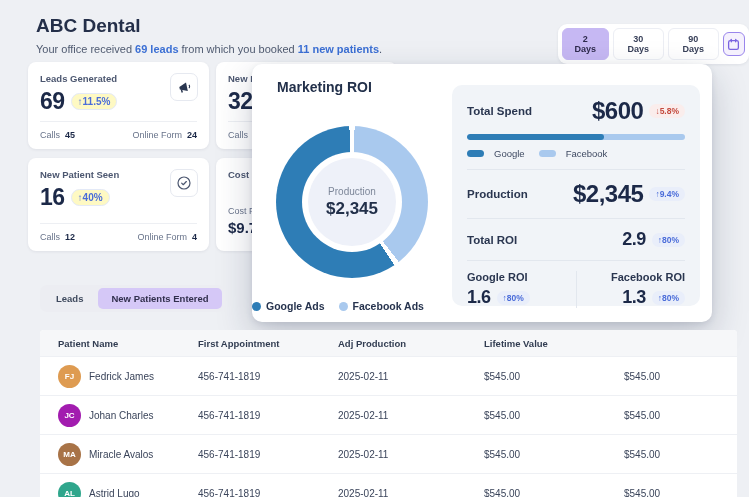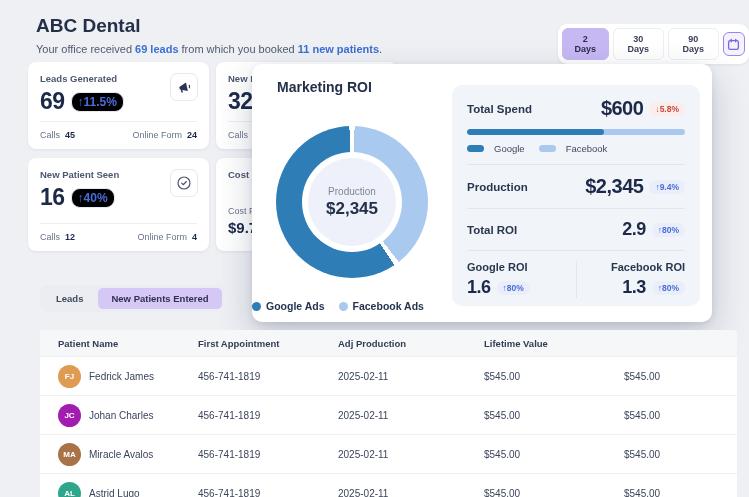--- a/index.html
+++ b/index.html
@@ -36,21 +36,21 @@
   
   .card {
     background:#fff; border-radius:8px;
     box-shadow:0 1px 3px rgba(25,35,60,.07);
     padding:11px 12px;
   }
   .card-title { font-size:9.5px; font-weight:600; color:#4c5770; }
   .card-value-row { display:flex; align-items:center; gap:6px; margin-top:4px; }
   .card-value { font-size:23px; font-weight:800; color:#1c2948; letter-spacing:-0.5px; }
   .badge-up {
-    font-size:12px; font-weight:700; color:#4a6cd9; background:#000000;
+    font-size:10px; font-weight:700; color:#4a6cd9; background:#fef9c3;
     border:1px solid #e3e9f7; border-radius:9px; padding:2px 6px; white-space:nowrap;
   }
   .icon-box {
     position:absolute; top:11px; right:11px; width:28px; height:28px;
     border:1px solid #e6e9f0; border-radius:7px;
     display:flex; align-items:center; justify-content:center; background:#fff;
   }
   .card-stats {
     position:absolute; left:12px; right:12px; bottom:9px;
     display:flex; justify-content:space-between;
@@ -82,21 +82,21 @@
   .legend-item { display:flex; align-items:center; gap:5px; }
   .dot { width:9px; height:9px; border-radius:50%; }
 
   .stats-panel {
     position:absolute; left:200px; top:21px; width:248px; height:221px;
     background:#f1f4f8; border-radius:10px; padding:12px 15px;
   }
   .stat-row { display:flex; align-items:center; justify-content:space-between; }
   .stat-label { font-size:11.5px; font-weight:700; color:#2a3650; }
   .stat-val-group { display:flex; align-items:center; gap:6px; }
-  .stat-value-xl { font-size:20px; font-weight:800; color:#1c2948; letter-spacing:-0.5px; }
+  .stat-value-xl { font-size:24px; font-weight:800; color:#1c2948; letter-spacing:-0.5px; }
   .stat-value-lg { font-size:18px; font-weight:800; color:#1c2948; letter-spacing:-0.5px; }
   .pill-badge { font-size:8.5px; font-weight:700; border-radius:9px; padding:2px 6px; white-space:nowrap; }
   .pill-down { color:#c44a3e; background:#faedec; }
   .pill-up { color:#4a6cd9; background:#e9eefa; }
   .spend-bar { margin-top:9px; height:6px; border-radius:3px; overflow:hidden; }
   .spend-bar-fill { height:100%; border-radius:3px; }
   .spend-legend { margin-top:8px; display:flex; gap:14px; align-items:center; }
   .spend-legend .chip { width:17px; height:7px; border-radius:4px; }
   .spend-legend span.lbl { font-size:9.5px; color:#3f4a62; margin-left:5px; }
   .hr { border-top:1px solid #e2e7ee; margin:10px 0; }

